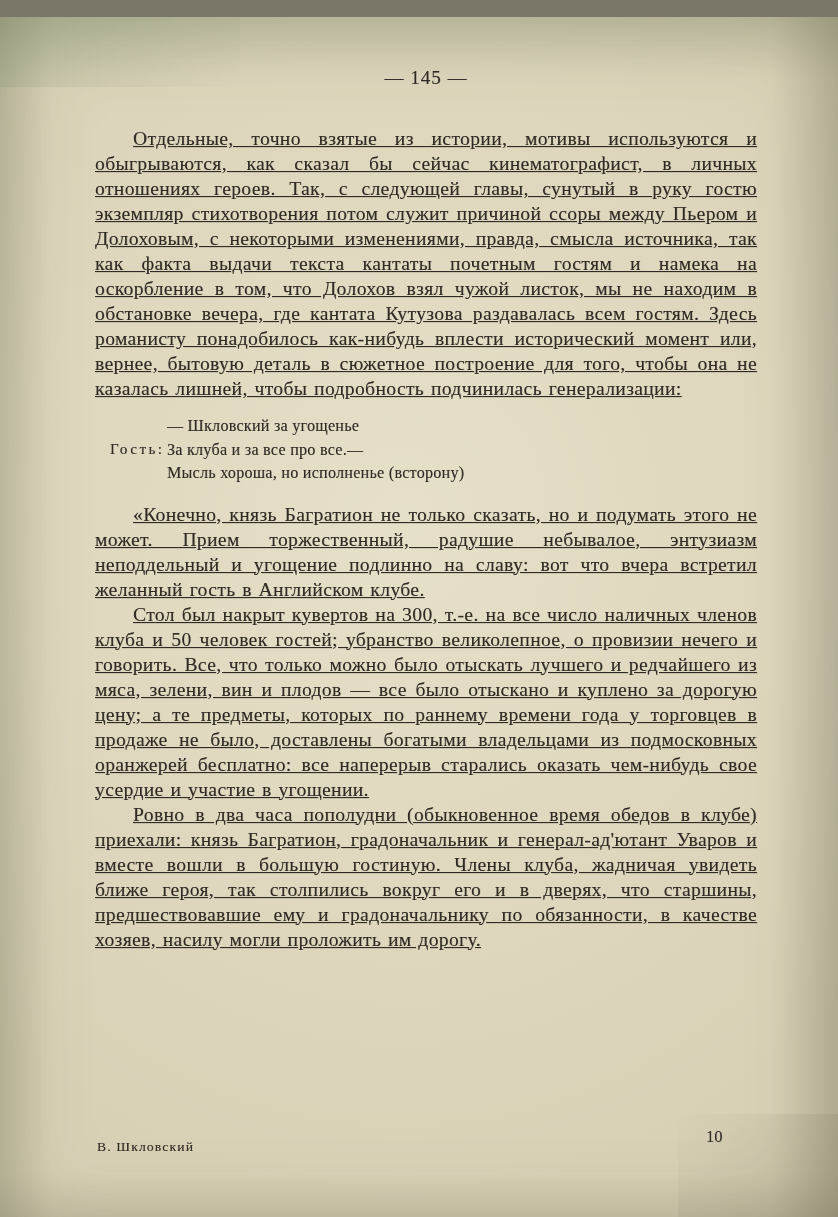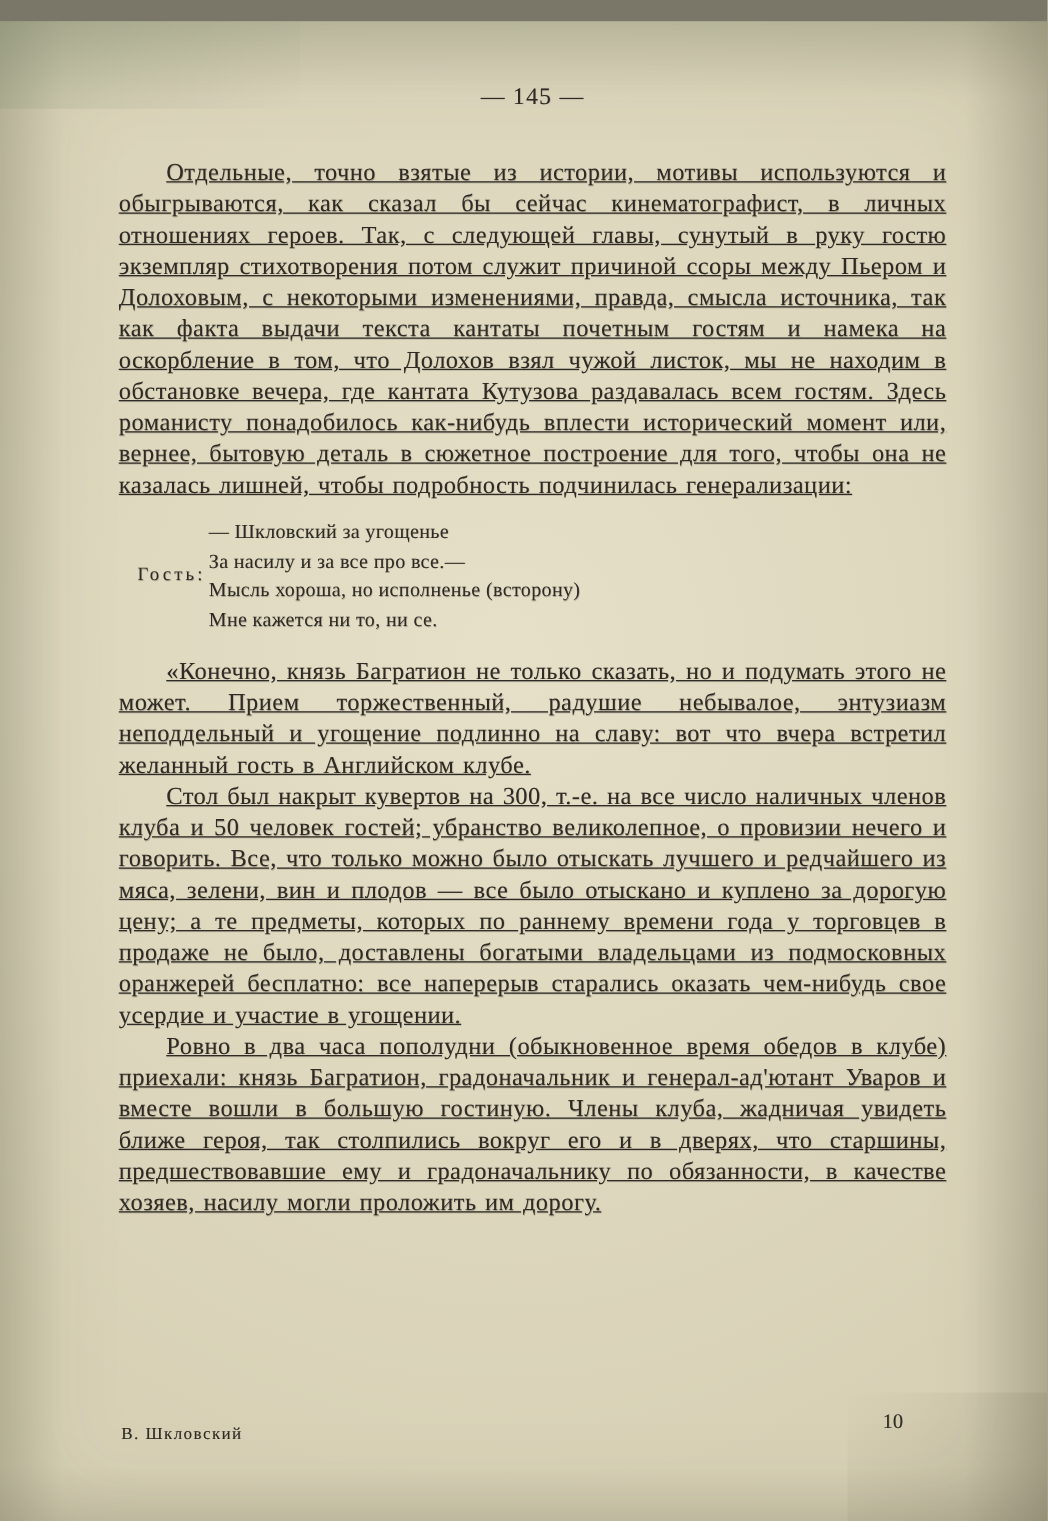--- a/index.html
+++ b/index.html
@@ -110,23 +110,22 @@
 
     <div class="page-number">— 145 —</div>
 
     <p class="para">Отдельные, точно взятые из истории, мотивы используются и обыгрываются, как сказал бы сейчас кинематографист, в личных отношениях героев. Так, с следующей главы, сунутый в руку гостю экземпляр стихотворения потом служит причиной ссоры между Пьером и Долоховым, с некоторыми изменениями, правда, смысла источника, так как факта выдачи текста кантаты почетным гостям и намека на оскорбление в том, что Долохов взял чужой листок, мы не находим в обстановке вечера, где кантата Кутузова раздавалась всем гостям. Здесь романисту понадобилось как-нибудь вплести исторический момент или, вернее, бытовую деталь в сюжетное построение для того, чтобы она не казалась лишней, чтобы подробность подчинилась генерализации:</p>
 
     <div class="verse">
       <div class="verse-main">
         <span class="speaker">Гость:</span>
         <div class="verse-lines">
           <div class="verse-line">— Шкловский за угощенье</div>
-          <div class="verse-line">За насилу и за все про все.—</div>
+          <div class="verse-line">За клуба и за все про все.—</div>
           <div class="verse-line">Мысль хороша, но исполненье (всторону)</div>
-          <div class="verse-line">Мне кажется ни то, ни се.</div>
         </div>
       </div>
     </div>
 
     <p class="para">«Конечно, князь Багратион не только сказать, но и подумать этого не может. Прием торжественный, радушие небывалое, энтузиазм неподдельный и угощение подлинно на славу: вот что вчера встретил желанный гость в Английском клубе.</p>
 
     <p class="para">Стол был накрыт кувертов на 300, т.-е. на все число наличных членов клуба и 50 человек гостей; убранство великолепное, о провизии нечего и говорить. Все, что только можно было отыскать лучшего и редчайшего из мяса, зелени, вин и плодов — все было отыскано и куплено за дорогую цену; а те предметы, которых по раннему времени года у торговцев в продаже не было, доставлены богатыми владельцами из подмосковных оранжерей бесплатно: все наперерыв старались оказать чем-нибудь свое усердие и участие в угощении.</p>
 
     <p class="para">Ровно в два часа пополудни (обыкновенное время обедов в клубе) приехали: князь Багратион, градоначальник и генерал-ад'ютант Уваров и вместе вошли в большую гостиную. Члены клуба, жадничая увидеть ближе героя, так столпились вокруг его и в дверях, что старшины, предшествовавшие ему и градоначальнику по обязанности, в качестве хозяев, насилу могли проложить им дорогу.</p>
 

